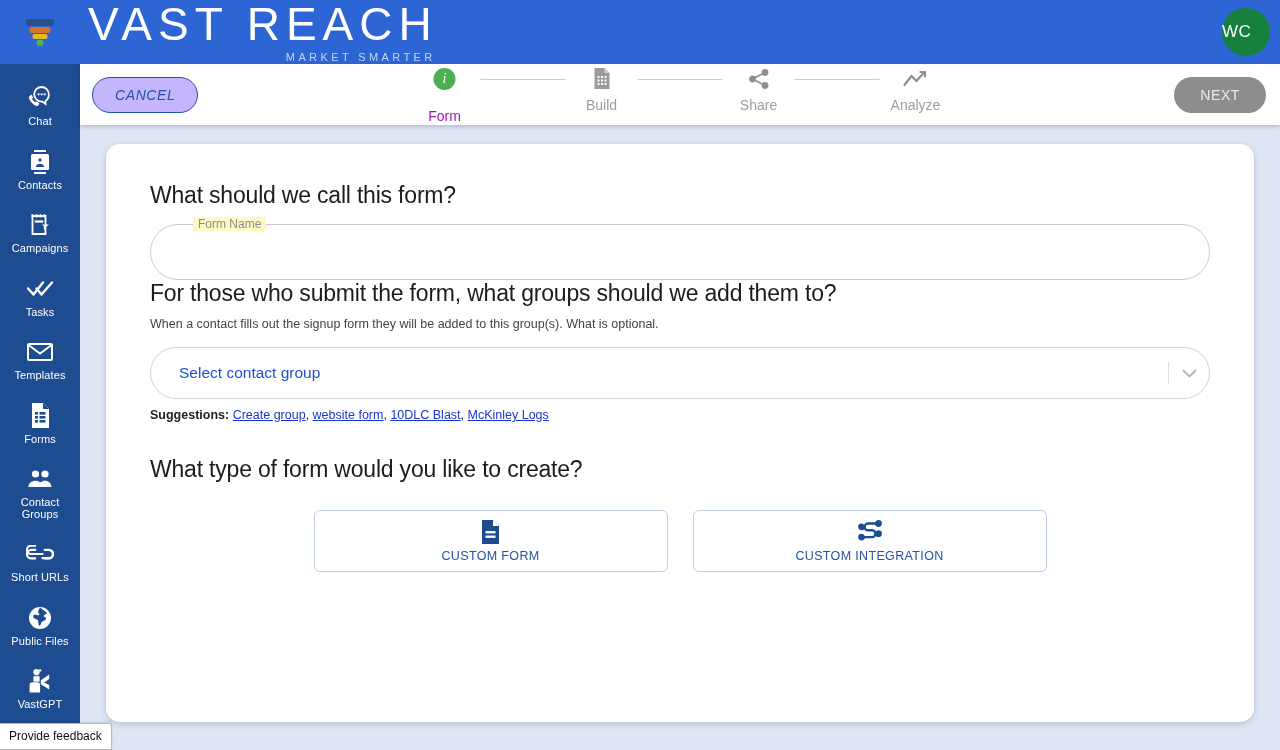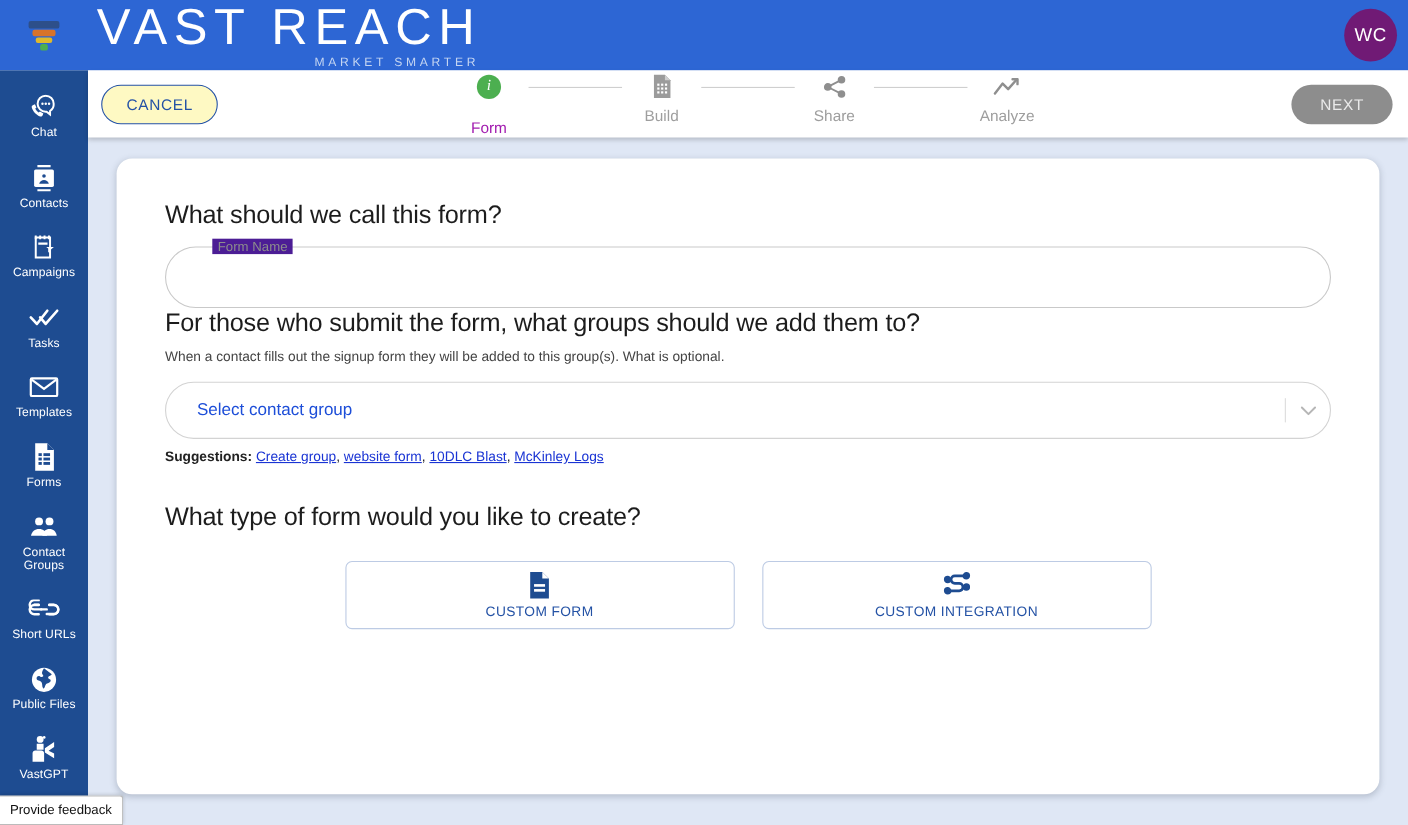--- a/index.html
+++ b/index.html
@@ -29,22 +29,22 @@
     color: #ffffff; font-size: 46px; font-weight: 400;
     letter-spacing: 6px;
   }
   .brand-sub {
     color: #c4d5f2; font-size: 11px; letter-spacing: 3.4px;
     text-align: right; margin-top: 5px; padding-right: 2px;
   }
   .avatar {
     position: absolute; right: 10px; top: 8px;
     width: 48px; height: 48px; border-radius: 50%;
-    background: #701a75; color: #fff;
-    display: flex; align-items: center; justify-content: center;
+    background: #15803d; color: #fff;
+    display: flex; align-items: center; justify-content: flex-start;
     font-size: 17px; letter-spacing: .5px;
   }
 
   
   .sidebar {
     position: absolute; left: 0; top: 64px; width: 80px; height: 686px;
     background: #1e4c91;
     padding-top: 10px;
     overflow: hidden;
   }
@@ -59,24 +59,25 @@
   
   .toolbar {
     position: absolute; left: 80px; top: 64px; width: 1200px; height: 61px;
     background: #ffffff;
     box-shadow: 0 2px 4px rgba(0,0,0,.18);
     display: flex; align-items: center;
     z-index: 5;
   }
   .cancel-btn {
     margin-left: 12px;
-    border: 1.6px solid #2452a5; color: #2452a5; background: #fef9c3;
+    border: 1.6px solid #2452a5; color: #2452a5; background: #c4b5fd;
     border-radius: 20px; padding: 9px 22px;
     font-size: 14px; letter-spacing: .6px; cursor: pointer;
     font-family: inherit;
+    font-style: italic;
   }
   .stepper { position: absolute; left: 50%; transform: translateX(-50%); display: flex; align-items: flex-start; }
   .step { width: 72px; text-align: center; }
   .step .dot { height: 26px; display: flex; align-items: center; justify-content: center; }
   .circle-i {
     width: 22px; height: 22px; border-radius: 50%; background: #4caf50;
     color: #fff; font-size: 14px; font-style: italic;
     display: flex; align-items: center; justify-content: center;
     font-family: "Liberation Serif", serif;
   }
@@ -105,21 +106,21 @@
   }
   .help { font-size: 12.5px; color: #444; margin-top: 10px; }
 
   
   .field {
     position: relative; margin-top: 15px; height: 56px;
     border: 1px solid #c9c9c9; border-radius: 28px; background: #fff;
   }
   .notch {
     position: absolute; top: -8px; left: 42px;
-    background: #4c1d95; padding: 0 5px;
+    background: #fef9c3; padding: 0 5px;
     font-size: 12px; color: #8d8d8d;
   }
   .field input {
     width: 100%; height: 100%; border: none; outline: none; background: transparent;
     padding: 0 30px; font-size: 15px; color: #222; font-family: inherit;
     border-radius: 28px;
   }
 
   .select-field {
     position: relative; margin-top: 16px; height: 52px;

